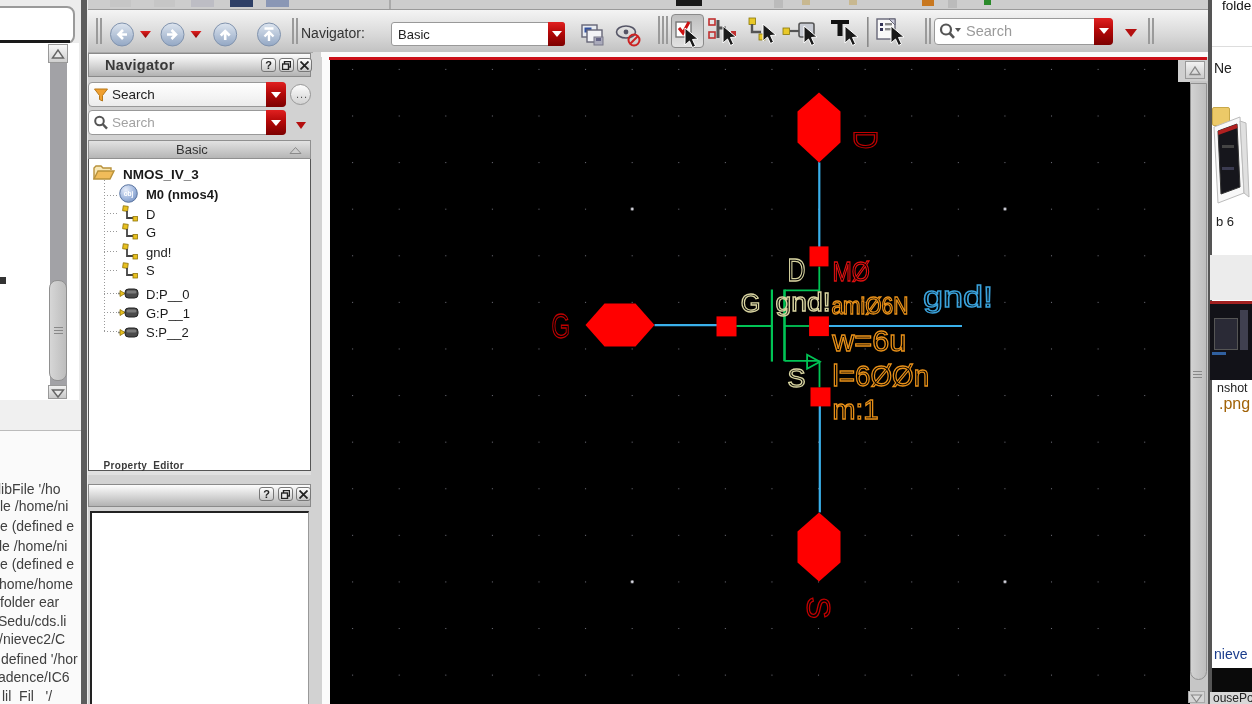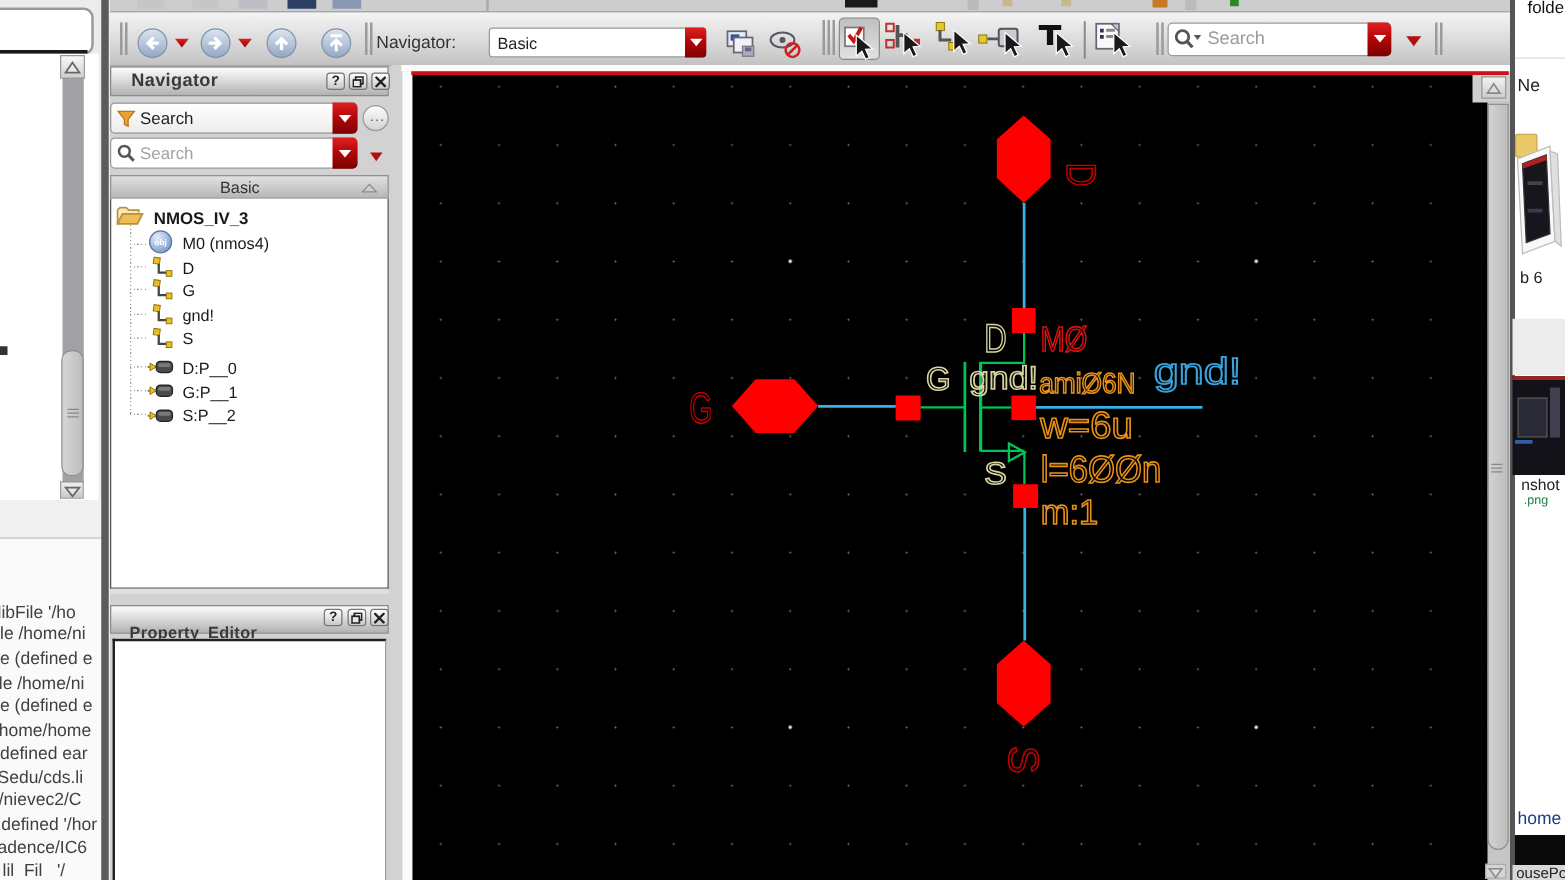--- a/index.html
+++ b/index.html
@@ -43,21 +43,21 @@
 <div class="abs" style="left:0;top:277px;width:6px;height:7px;background:#333;"></div>
 <div class="abs" style="left:0;top:400px;width:85px;height:30px;background:#f0f0f0;border-bottom:1px solid #bbb;"></div>
 <div class="abs" style="left:0;top:431px;width:87px;height:273px;background:#fafafa;"></div>
 
 <div class="term" style="left:-2px;top:481px;">libFile '/ho</div>
 <div class="term" style="left:0px;top:498px;">le /home/ni</div>
 <div class="term" style="left:0px;top:518px;">e (defined e</div>
 <div class="term" style="left:-1px;top:538px;">le /home/ni</div>
 <div class="term" style="left:0px;top:556px;">e (defined e</div>
 <div class="term" style="left:-1px;top:576px;">home/home</div>
-<div class="term" style="left:0px;top:594px;">defined ear</div>
+<div class="term" style="left:0px;top:594px;">folder ear</div>
 <div class="term" style="left:-2px;top:613px;">Sedu/cds.li</div>
 <div class="term" style="left:-1px;top:631px;">/nievec2/C</div>
 <div class="term" style="left:1px;top:651px;">defined '/hor</div>
 <div class="term" style="left:-2px;top:669px;">adence/IC6</div>
 <div class="term" style="left:2px;top:688px;">lil  Fil   '/</div>
 
 <div class="abs" style="left:81px;top:0;width:6px;height:704px;background:#5c5c5c;"></div>
 <div class="abs" style="left:88px;top:0;width:1120px;height:704px;background:#d2d2d2;"></div>
 <div class="abs" style="left:1208px;top:0;width:4px;height:704px;background:#555;"></div>
 
@@ -238,21 +238,21 @@
   <defs>
       <radialGradient id="obj" cx="0.35" cy="0.3" r="0.9">
     <stop offset="0" stop-color="#e8eefa"></stop>
         <stop offset="0.55" stop-color="#9fb6dd"></stop>
         <stop offset="1" stop-color="#6a87b8"></stop>
   </radialGradient>
     </defs>
   <circle cx="9.5" cy="9.5" r="8.8" fill="url(#obj)" stroke="#5a74a0"></circle>
   <text x="9.5" y="12" font-size="6.5" font-weight="bold" fill="#fff" text-anchor="middle" font-family="Liberation Sans">obj</text>
 </svg>
-<div class="trow" style="top:186.5px;">M0 (nmos4)</div>
+<div class="trow" style="top:186.5px;font-weight:bold;">M0 (nmos4)</div>
 
 <svg class="abs" style="left:121px;top:205px;" width="19" height="18" viewBox="0 0 19 18">
   <rect x="2" y="1" width="5" height="5" fill="#e8c020" stroke="#907508" stroke-width="0.8" transform="rotate(8 4 3)"></rect>
   <path d="M6 6 L6 13 L13 13" stroke="#444" stroke-width="1.8" fill="none"></path>
   <rect x="12" y="11.5" width="4.5" height="4.5" fill="#e8c020" stroke="#907508" stroke-width="0.8"></rect>
 </svg>
 <div class="trow" style="top:206.5px;">D</div>
 <svg class="abs" style="left:121px;top:223px;" width="19" height="18" viewBox="0 0 19 18">
   <rect x="2" y="1" width="5" height="5" fill="#e8c020" stroke="#907508" stroke-width="0.8" transform="rotate(8 4 3)"></rect>
   <path d="M6 6 L6 13 L13 13" stroke="#444" stroke-width="1.8" fill="none"></path>
@@ -288,21 +288,21 @@
 <div class="trow" style="top:305.5px;">G:P__1</div>
 <svg class="abs" style="left:117px;top:325px;" width="24" height="15" viewBox="0 0 24 15">
   <path d="M1 7.5 L7 7.5" stroke="#888" stroke-width="1.6"></path>
   <path d="M3 4.5 L8 7.5 L3 10.5 Z" fill="#e8c020" stroke="#907508" stroke-width="0.8"></path>
   <rect x="8" y="3" width="13" height="9" rx="3.5" fill="#4a4a4a" stroke="#222"></rect>
   <rect x="9.5" y="4.5" width="10" height="3" rx="1.5" fill="#7a7a7a"></rect>
 </svg>
 <div class="trow" style="top:324.5px;">S:P__2</div>
 
 <div class="abs titlebar" style="left:88px;top:483.5px;width:223px;height:23.5px;box-sizing:border-box;"></div>
-<div class="abs" style="left:103.6px;top:498px;font-size:13px;font-weight:bold;color:#3a3a3a;letter-spacing:0.3px;word-spacing:3px;">Property Editor</div>
+<div class="abs" style="left:103.6px;top:460px;font-size:10px;font-weight:bold;color:#3a3a3a;letter-spacing:0.3px;word-spacing:3px;">Property Editor</div>
 <div class="tbtn" style="left:259.1px;top:487.4px;">?</div>
 <div class="tbtn" style="left:277.7px;top:487.4px;"><svg width="9" height="9" viewBox="0 0 9 9" style="margin-top:2px;">
       <rect x="2.5" y="0.5" width="6" height="5.5" fill="none" stroke="#222" stroke-width="1.4"></rect>
       <rect x="0.5" y="3" width="6" height="5.5" fill="#e8e8e8" stroke="#222" stroke-width="1.4"></rect>
     </svg></div>
 <div class="tbtn" style="left:296.3px;top:487.4px;"><svg width="9" height="9" viewBox="0 0 9 9" style="margin-top:2px;">
       <path d="M0.5 0.5 L8.5 8.5 M8.5 0.5 L0.5 8.5" stroke="#222" stroke-width="1.8"></path>
     </svg></div>
 <div class="abs" style="left:89.5px;top:510.9px;width:219.6px;height:194px;background:#fff;border-top:2.5px solid #222;border-left:2px solid #222;border-right:1px solid #999;box-sizing:border-box;"></div>
 
@@ -402,17 +402,17 @@
 </svg>
 <div class="abs" style="left:1216px;top:214px;font-size:13px;color:#222;">b 6</div>
 <div class="abs" style="left:1210px;top:255px;width:42px;height:45px;background:#ececec;"></div>
 
 <div class="abs" style="left:1210px;top:301px;width:42px;height:79px;background:#121218;"></div>
 <div class="abs" style="left:1210px;top:301px;width:42px;height:3px;background:#a02020;"></div>
 <div class="abs" style="left:1214px;top:318px;width:22px;height:30px;background:#2a2a36;border:1px solid #555;"></div>
 <div class="abs" style="left:1240px;top:310px;width:8px;height:40px;background:#404050;"></div>
 <div class="abs" style="left:1212px;top:352px;width:14px;height:3px;background:#3060a0;"></div>
 <div class="abs" style="left:1217px;top:381px;font-size:12.5px;color:#222;text-align:right;">nshot</div>
-<div class="abs" style="left:1219px;top:395px;font-size:10px;color:#15803d;">.png</div>
-<div class="abs" style="left:1214px;top:646px;font-size:14px;color:#1a3c8c;">home</div>
+<div class="abs" style="left:1219px;top:395px;font-size:16px;color:#a16207;">.png</div>
+<div class="abs" style="left:1214px;top:646px;font-size:14px;color:#1a3c8c;">nieve</div>
 <div class="abs" style="left:1212px;top:668px;width:40px;height:24px;background:#0a0a0a;"></div>
 <div class="abs" style="left:1210px;top:692px;width:42px;height:12px;background:#d8d8d8;"></div>
 <div class="abs" style="left:1213px;top:691px;font-size:12px;color:#222;">ousePo</div>
 
 </body></html>

